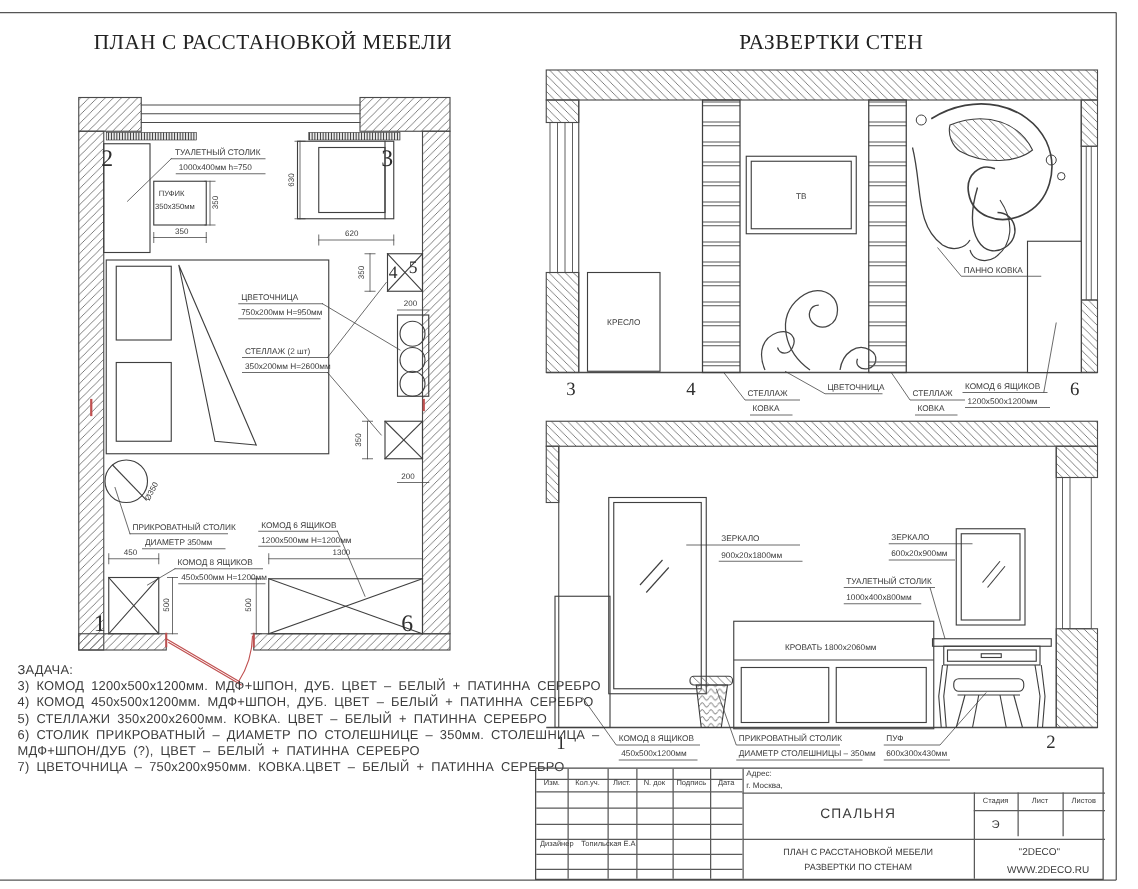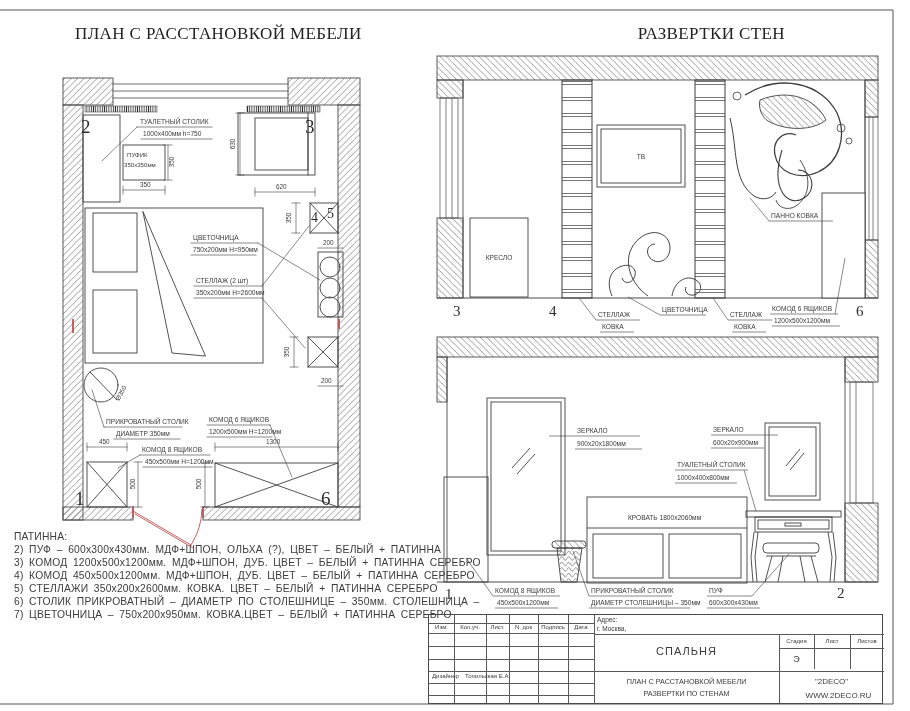--- a/index.html
+++ b/index.html
@@ -24,21 +24,21 @@
   .mk{font-family:"Liberation Serif",serif;font-size:19px;fill:#2e2e2e;}
   .mks{font-family:"Liberation Serif",serif;font-size:14px;fill:#2e2e2e;}
   .mke{font-family:"Liberation Serif",serif;font-size:15px;fill:#2e2e2e;}
 </style>
 </head>
 <body>
 
 <div id="sheet">
 
   <div class="sheet-title" style="left:75px;top:24px;width:272px;">ПЛАН С РАССТАНОВКОЙ МЕБЕЛИ</div>
-  <div class="sheet-title" style="left:545px;top:24px;width:240px;text-align:right;">РАЗВЕРТКИ СТЕН</div>
+  <div class="sheet-title" style="left:545px;top:24px;width:240px;">РАЗВЕРТКИ СТЕН</div>
 
   <svg width="910" height="711" viewBox="0 0 910 711">
     <defs>
       <pattern id="hP" width="6.5" height="6.5" patternUnits="userSpaceOnUse">
         <path d="M0,6.5 L6.5,0" stroke="#6d6d6d" stroke-width="0.7" fill="none"></path>
       </pattern>
       <pattern id="hE" width="6.5" height="6.5" patternUnits="userSpaceOnUse">
         <path d="M0,0 L6.5,6.5" stroke="#6d6d6d" stroke-width="0.7" fill="none"></path>
       </pattern>
       <pattern id="denseP" width="2.2" height="7" patternUnits="userSpaceOnUse">
@@ -390,26 +390,26 @@
       <text class="lbl" x="591" y="593">ПРИКРОВАТНЫЙ СТОЛИК</text>
       <text class="lbl" x="591" y="605">ДИАМЕТР СТОЛЕШНИЦЫ – 350мм</text>
       <text class="lbl" x="709" y="593">ПУФ</text>
       <text class="lbl" x="709" y="605">600x300x430мм</text>
       <text class="mke" x="445" y="599">1</text>
       <text class="mke" x="837" y="598">2</text>
     </g>
   </svg>
 
   <div id="task">
-    <div>ПАТИННА:</div>
-    <div>2) ПУФ – 600x300x430мм. МДФ+ШПОН, ОЛЬХА (?), ЦВЕТ – БЕЛЫЙ + ПАТИННА</div>
+    <div>ЗАДАЧА:</div>
     <div>3) КОМОД 1200x500x1200мм. МДФ+ШПОН, ДУБ. ЦВЕТ – БЕЛЫЙ + ПАТИННА СЕРЕБРО</div>
     <div>4) КОМОД 450x500x1200мм. МДФ+ШПОН, ДУБ. ЦВЕТ – БЕЛЫЙ + ПАТИННА СЕРЕБРО</div>
     <div>5) СТЕЛЛАЖИ 350x200x2600мм. КОВКА. ЦВЕТ – БЕЛЫЙ + ПАТИННА СЕРЕБРО</div>
     <div>6) СТОЛИК ПРИКРОВАТНЫЙ – ДИАМЕТР ПО СТОЛЕШНИЦЕ – 350мм. СТОЛЕШНИЦА –</div>
+    <div>МДФ+ШПОН/ДУБ (?), ЦВЕТ – БЕЛЫЙ + ПАТИННА СЕРЕБРО</div>
     <div>7) ЦВЕТОЧНИЦА – 750x200x950мм. КОВКА.ЦВЕТ – БЕЛЫЙ + ПАТИННА СЕРЕБРО</div>
   </div>
 
   <div id="tb">
     <div class="vl" style="left:25px"></div>
       <div class="vl" style="left:57px"></div>
     <div class="vl" style="left:80px"></div>
       <div class="vl" style="left:109px"></div>
     <div class="vl" style="left:139px"></div>
       <div class="vl" style="left:165px"></div>

